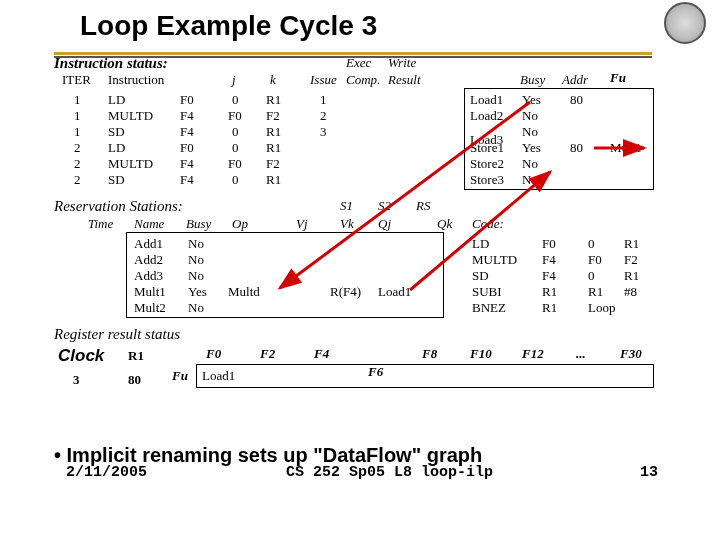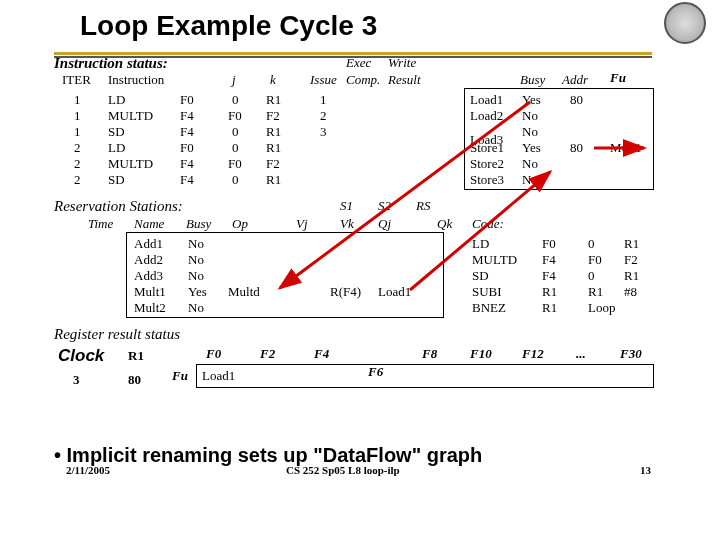--- a/index.html
+++ b/index.html
@@ -73,22 +73,22 @@
     background: transparent;
   }
   .bullet-line {
     position: absolute;
     font-family: Arial, sans-serif;
     font-size: 20px;
     font-weight: bold;
   }
   .footer {
     position: absolute;
-    font-family: Liberation Serif, serif;
-    font-size: 11px;
+    font-family: Liberation Mono, monospace;
+    font-size: 15px;
     font-weight: bold;
     text-align: center;
   }
   svg.arrows {
     position: absolute;
     top: 0; left: 0;
     width: 720px; height: 540px;
     pointer-events: none;
   }
 </style>

